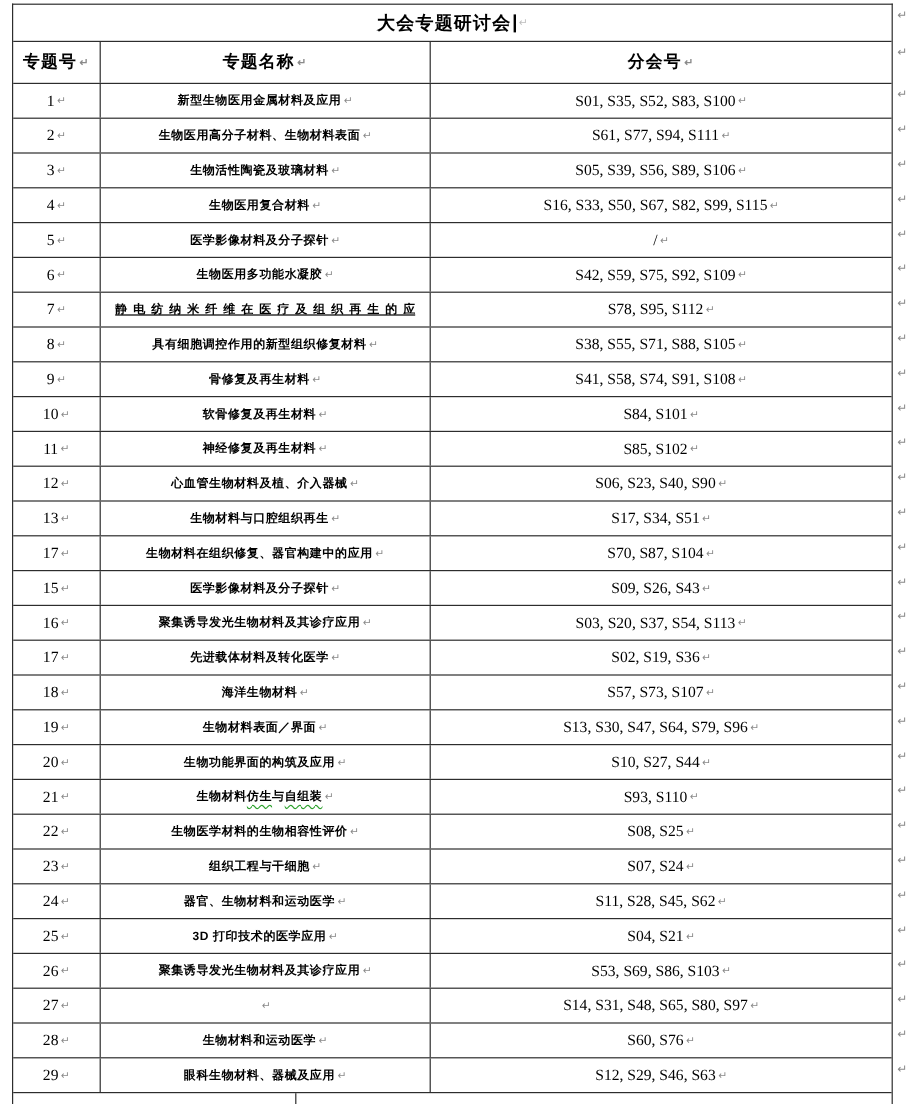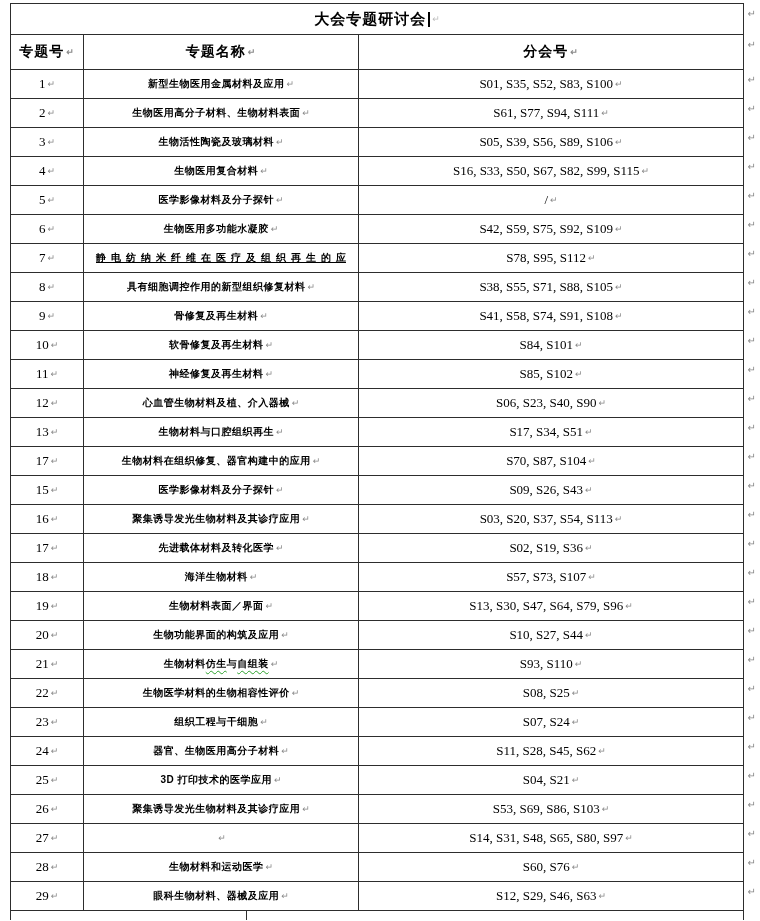--- a/index.html
+++ b/index.html
@@ -431,21 +431,21 @@
     </div>
     <span class="pmark">↵</span>
   </div>
 
   <div class="row data-row">
     <div class="cell c-num">
       <span class="txt num">24</span>
           <span class="cmark">↵</span>
     </div>
     <div class="cell c-name">
-      <span class="txt name">器官、生物医用高分子材料</span>
+      <span class="txt name">器官、生物材料和运动医学</span>
           <span class="cmark nm">↵</span>
     </div>
     <div class="cell c-codes">
       <span class="txt codes">S11, S28, S45, S62</span>
           <span class="cmark">↵</span>
     </div>
     <span class="pmark">↵</span>
   </div>
 
   <div class="row data-row">

